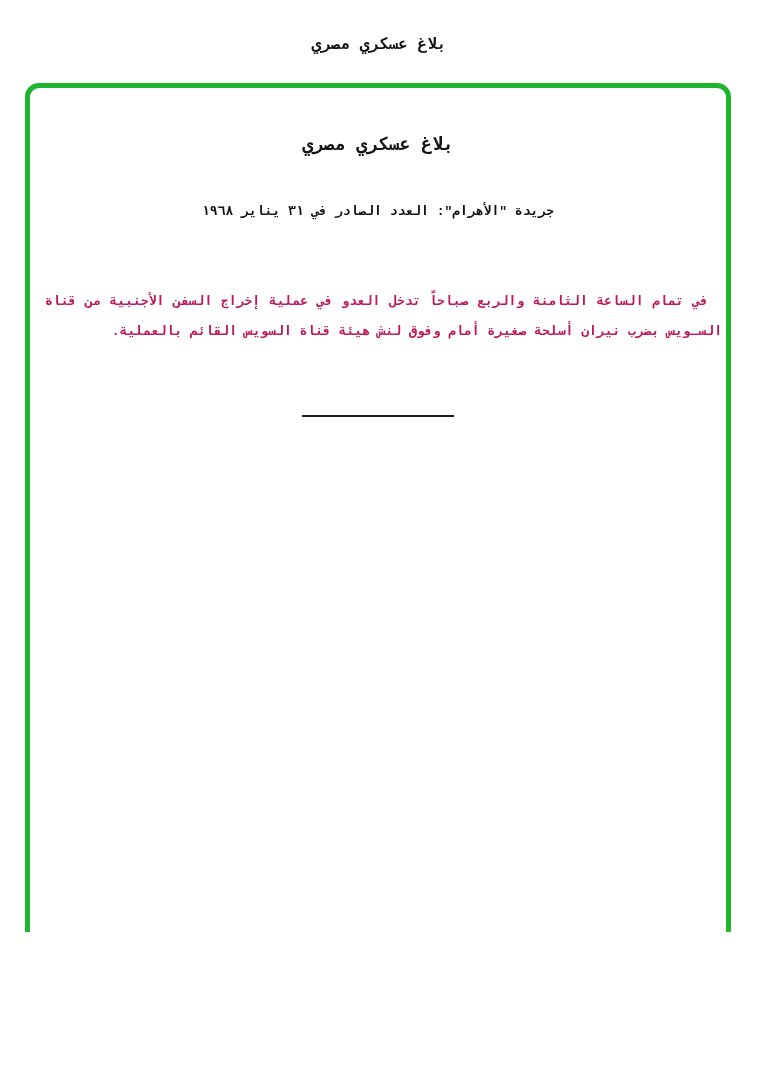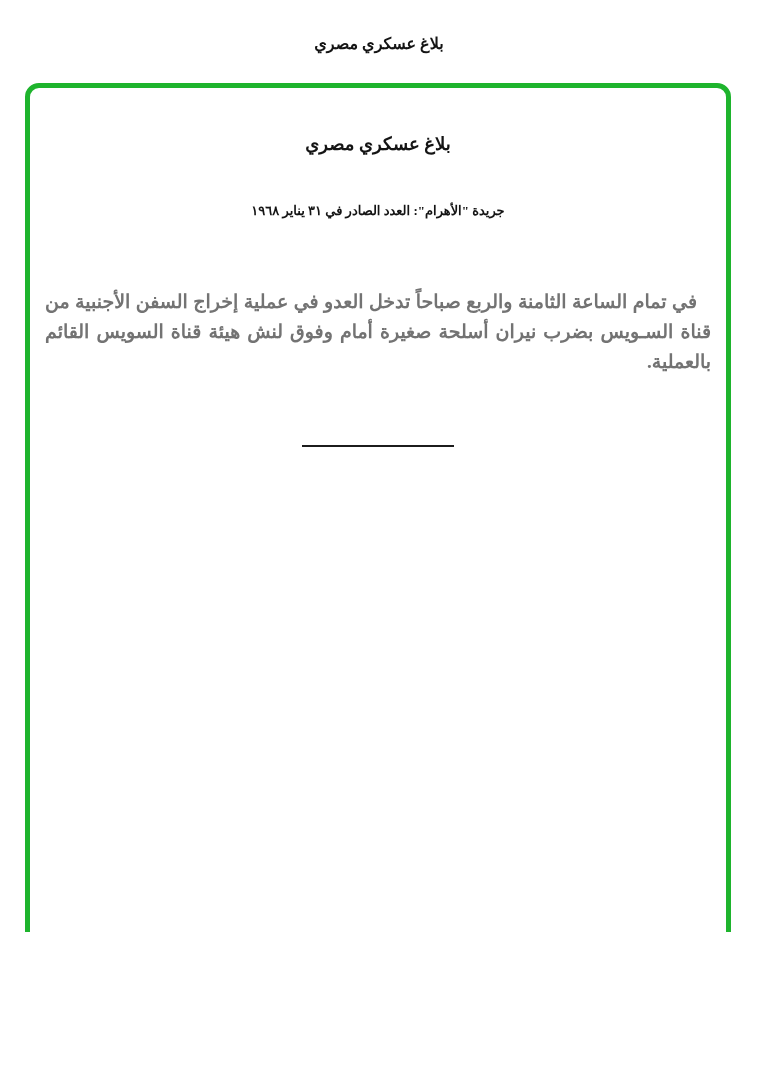--- a/index.html
+++ b/index.html
@@ -5,21 +5,21 @@
   html, body {
     margin: 0;
     padding: 0;
     background: #ffffff;
   }
   .page {
     position: relative;
     width: 758px;
     height: 932px;
     background: #ffffff;
-    font-family: Liberation Serif, serif;
+    font-family: Liberation Mono, monospace;
     color: #111111;
     overflow: hidden;
   }
   .running-header {
     position: absolute;
     top: 34px;
     left: 0;
     width: 100%;
     text-align: center;
     direction: rtl;
@@ -48,27 +48,27 @@
   }
   .source-line {
     margin-top: 48px;
     text-align: center;
     direction: rtl;
     font-size: 13px;
     font-weight: bold;
     color: #141414;
   }
   .doc-body {
-    margin: 68px 15px 0 15px;
+    margin: 68px 4px 0 15px;
     direction: rtl;
     text-align: justify;
-    font-size: 19px;
+    font-size: 13px;
     font-weight: bold;
     line-height: 30px;
-    color: #737373;
+    color: #be185d;
   }
   .doc-body p {
     margin: 0 0 15px 0;
     text-indent: 14px;
   }
   .section-divider {
     width: 152px;
     height: 2px;
     background: #1c1c1c;
     margin: 68px auto 0 auto;

